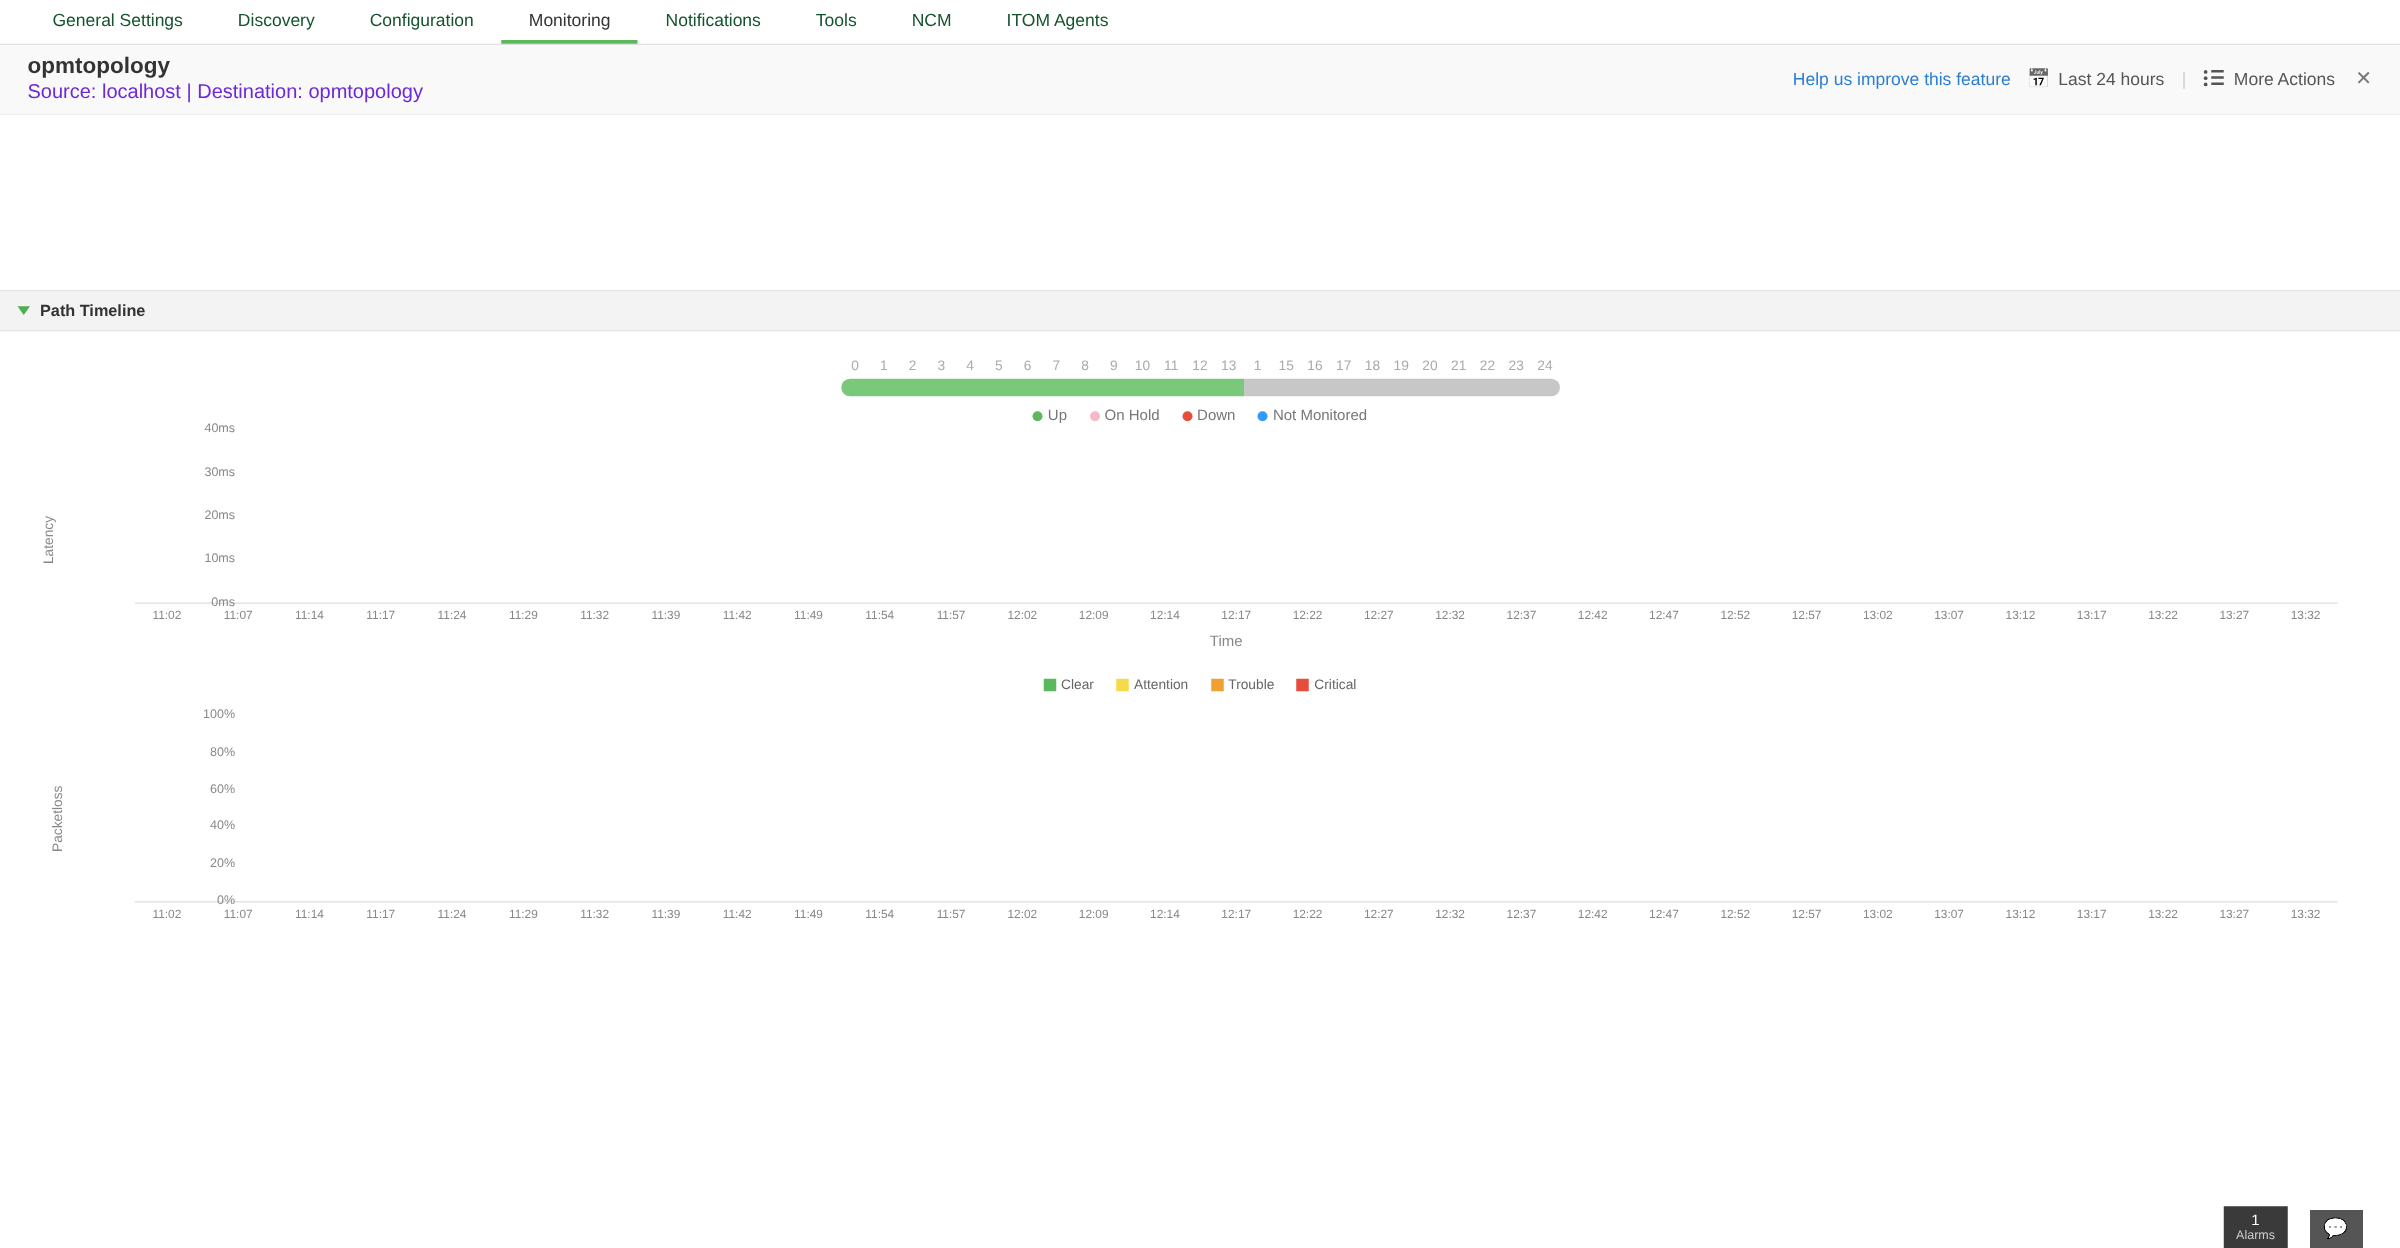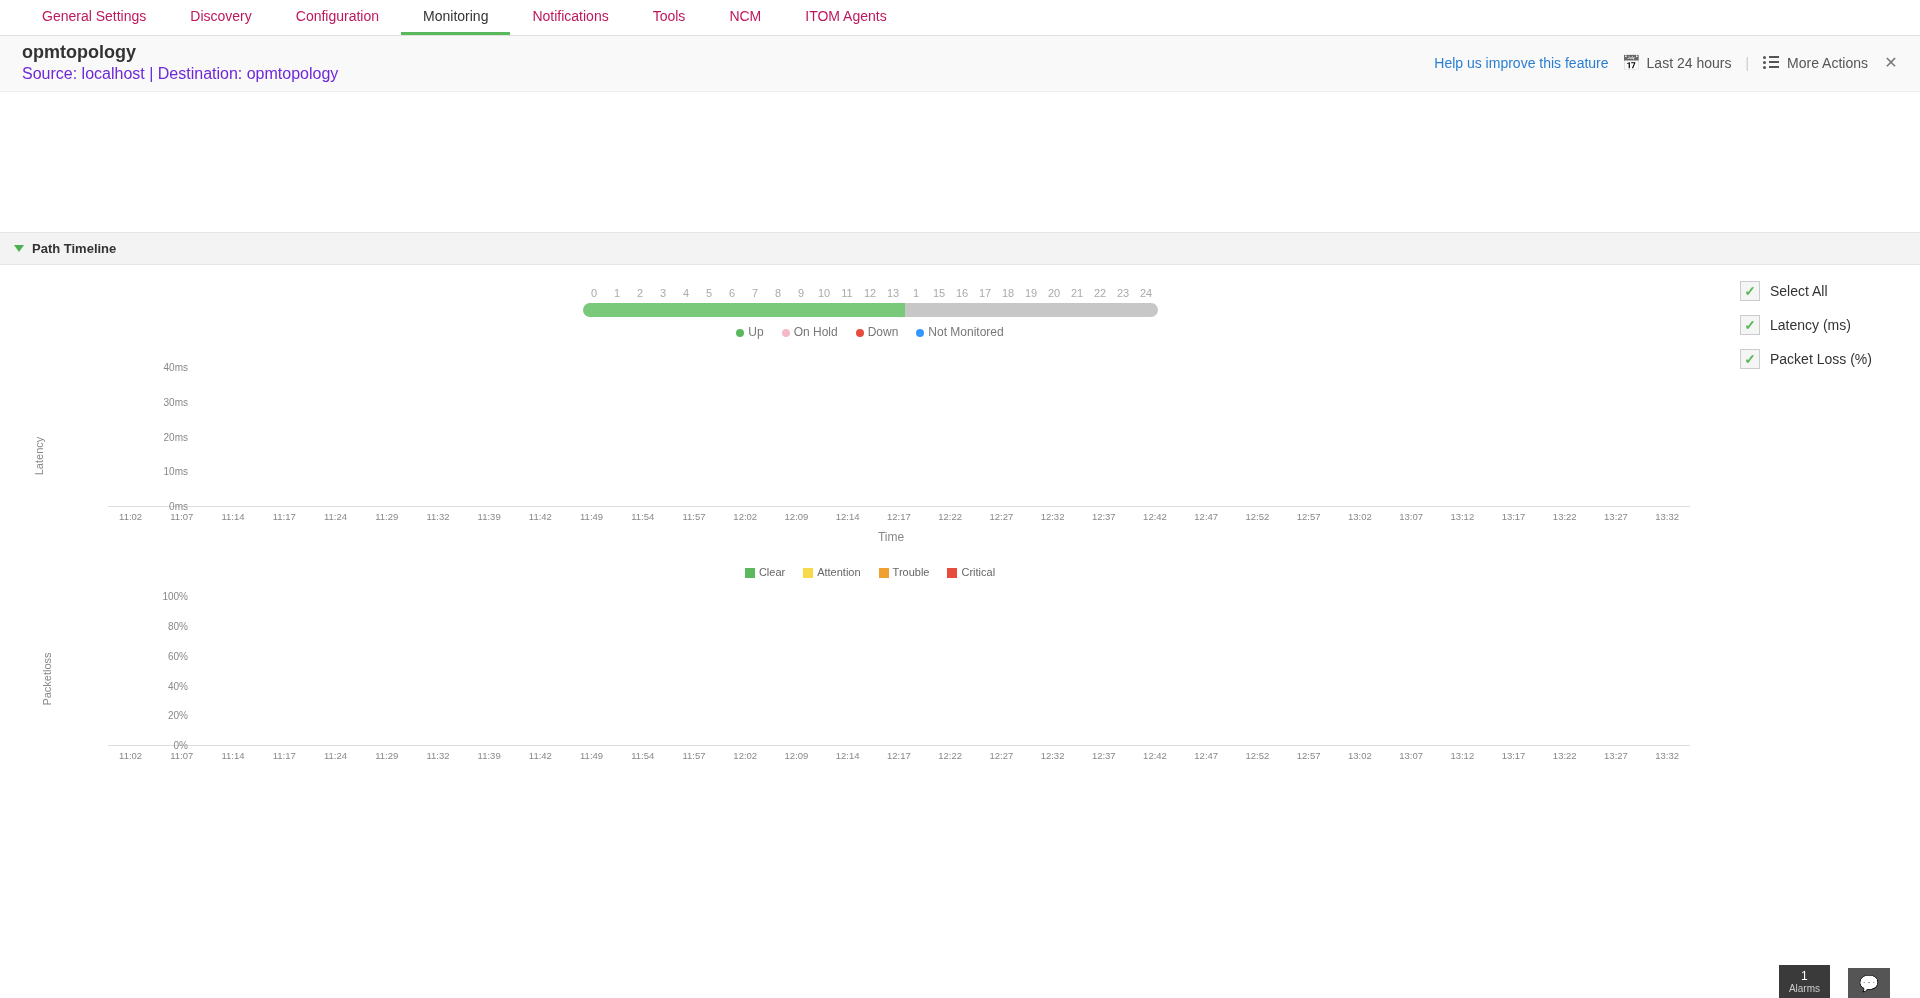--- a/index.html
+++ b/index.html
@@ -1,20 +1,20 @@
 <!DOCTYPE html>
 <html><head>
 <meta charset="utf-8">
 <style>
 * { box-sizing: border-box; margin: 0; padding: 0; }
 body { font-family: "Segoe UI", -apple-system, sans-serif; font-size: 13px; color: #333; background: #fff; overflow-x: hidden; }
 
 
 .tabs { display: flex; border-bottom: 1px solid #e0e0e0; padding: 0 20px; background:#fff; }
-.tab { padding: 8px 22px 8px; font-size: 14px; color: #be185d; cursor: pointer; border-bottom: 3px solid transparent; }
+.tab { padding: 8px 22px 8px; font-size: 14px; color: #14532d; cursor: pointer; border-bottom: 3px solid transparent; }
 .tab.active { border-bottom-color: #5cb85c; color: #333; font-weight: 500;}
 
 
 .page-header { display: flex; align-items: center; justify-content: space-between; padding: 6px 20px 8px 22px; border-bottom: 1px solid #eee; background:#f9f9f9;}
 .ph-left {}
 .ph-title { font-size: 18px; font-weight: 600; color: #333; }
 .ph-sub { font-size: 16px; color: #6d28d9; margin-top: 2px; }
 .ph-right { display: flex; align-items: center; gap: 14px; font-size: 14px; color: #555; }
 .link-blue { color: #2a7ed2; }
 .ph-sep { color: #ccc; }
@@ -42,21 +42,21 @@
 .avail-title { text-align:center; font-size:16px; color:#333; }
 .avail-title small { font-size:12px; color:#888; font-weight:400;}
 .hours-row { display:flex; justify-content:center; gap:0; margin-top:10px;}
 .hour-lbl { width:23px; text-align:center; font-size:11px; color:#aaa;}
 .avail-bar { width:575px; height:14px; margin:4px auto 8px; border-radius:8px; background:linear-gradient(to right,#7ac87a 0%, #7ac87a 56%, #c7c7c7 56%, #c7c7c7 100%);}
 .avail-legend { display:flex; gap:18px; justify-content:center; font-size:12px; color:#777;}
 .dot{width:8px;height:8px;border-radius:50%;display:inline-block;margin-right:4px;vertical-align:middle;}
 .d-green{background:#5cb85c;} .d-pink{background:#f7b8c8;} .d-red{background:#e74c3c;} .d-blue{background:#3399ff;}
 
 
-.chart-wrap{ position:relative; margin-top:28px; padding-left:42px;}
+.chart-wrap{ position:relative; margin-top:4px; padding-left:42px;}
 .ylabel { position:absolute; left:0px; top:50%; transform:translateY(-50%) rotate(-90deg); font-size:11px; color:#888; transform-origin:center;}
 .yaxis { position:absolute; left:38px; top:0; width:46px; height:100%; }
 .ytick{ position:absolute; right:4px; font-size:10px; color:#888; transform:translateY(50%);}
 .plot { position:relative; height:140px; margin-left:46px; margin-right:30px; border-bottom:1px solid #ddd;}
 .bars{ position:absolute; bottom:0; left:0; right:0; display:flex; gap:6px; align-items:flex-end;}
 .bar{ flex:1; background:#7ac87a; min-width:0;}
 .xaxis{ display:flex; gap:6px; margin-left:46px; margin-right:30px; margin-top:4px;}
 .xtick{ flex:1; font-size:9.5px; color:#888; text-align:center;}
 .xlabel{text-align:center; font-size:12px; color:#888; margin-top:8px;}
 .series-legend{ display:flex; justify-content:center; gap:18px; font-size:11px; color:#666; margin-top:22px;}
@@ -315,34 +315,20 @@
           <div class="xtick">13:07</div>
           <div class="xtick">13:12</div>
           <div class="xtick">13:17</div>
           <div class="xtick">13:22</div>
           <div class="xtick">13:27</div>
           <div class="xtick">13:32</div>
         </div>
     </div>
   </div>
 
-  <div class="content-right" id="right-checks">
-      <div class="chk">
-        <span class="chkbox"></span>
-        <span>Select All</span>
-      </div>
-      <div class="chk">
-        <span class="chkbox"></span>
-        <span>Latency (ms)</span>
-      </div>
-      <div class="chk">
-        <span class="chkbox"></span>
-        <span>Packet Loss (%)</span>
-      </div>
-    </div>
 </div>
 
 <div class="float-box alarm-box">
   <span class="num">1</span>
   <span>Alarms</span>
 </div>
 <div class="float-box chat-box">
   <span class="chat-icon"></span>
 </div>
 

